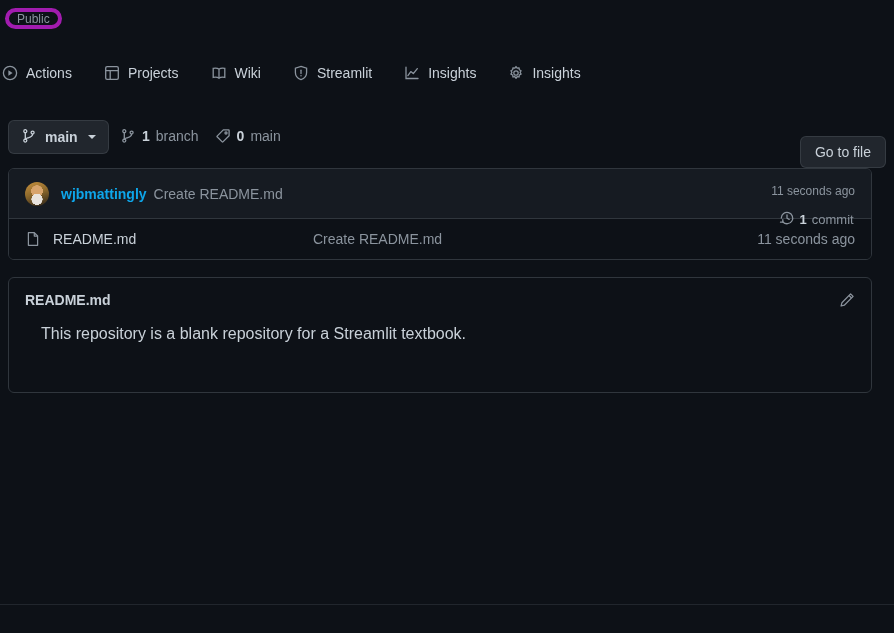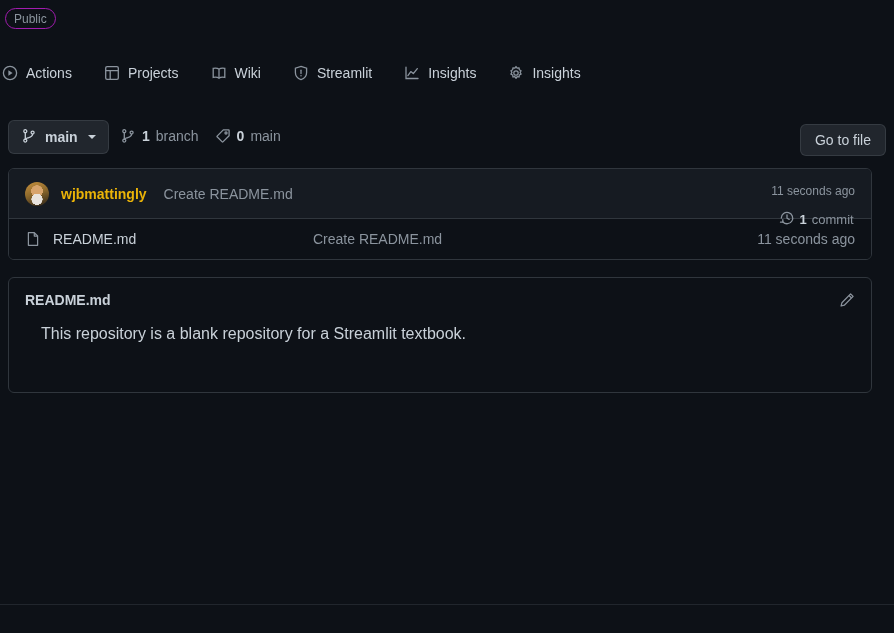--- a/index.html
+++ b/index.html
@@ -22,21 +22,21 @@
 
   
   .visibility-badge {
     position: absolute;
     left: 5px;
     top: 8px;
     display: inline-flex;
     align-items: center;
     height: 21px;
     padding: 0 8px;
-    border: 1px solid #a21caf;
+    border: 4px solid #a21caf;
     border-radius: 2em;
     font-size: 12px;
     line-height: 18px;
     color: #8b949e;
     background: transparent;
   }
 
   
   .repo-nav {
     position: absolute;
@@ -108,21 +108,21 @@
     font-size: 14px;
     color: #8b949e;
   }
   .counter { display: inline-flex; align-items: center; gap: 6px; cursor: pointer; }
   .counter .num { color: #c9d1d9; font-weight: bold; }
   .counter .ico { display: inline-flex; color: #8b949e; }
 
   .toolbar-right {
     position: absolute;
     right: 0;
-    top: 4px;
+    top: 16px;
     display: flex;
     align-items: center;
     gap: 8px;
   }
   .btn {
     display: inline-flex;
     align-items: center;
     gap: 6px;
     height: 32px;
     padding: 0 14px;
@@ -184,22 +184,22 @@
     margin-right: 12px;
     flex: 0 0 auto;
     background:
       radial-gradient(circle at 50% 72%, #e8e3dd 0 26%, rgba(232,227,221,0) 27%),
       radial-gradient(circle at 50% 38%, #d8a46c 0 30%, rgba(216,164,108,0) 31%),
       linear-gradient(160deg, #c9923f 0%, #8e6a2c 45%, #2a2218 100%);
   }
   .commit-author {
     font-size: 14px;
     font-weight: bold;
-    color: #eab308;
-    margin-right: 17px;
+    color: #0ea5e9;
+    margin-right: 7px;
     cursor: pointer;
   }
   .commit-msg {
     font-size: 14px;
     color: #8b949e;
     cursor: pointer;
   }
   .commit-meta {
     margin-left: auto;
     display: flex;

